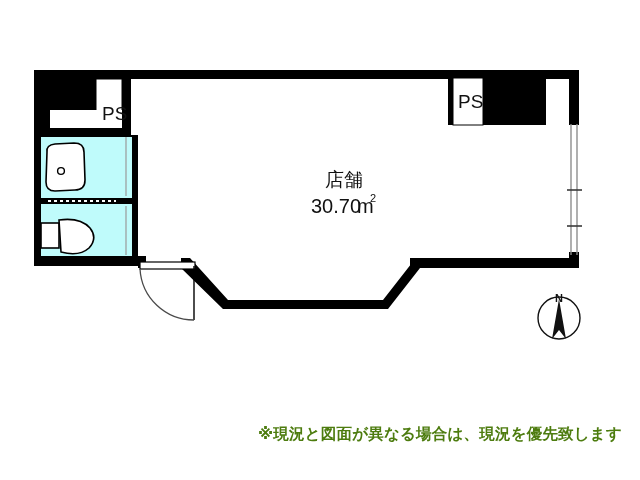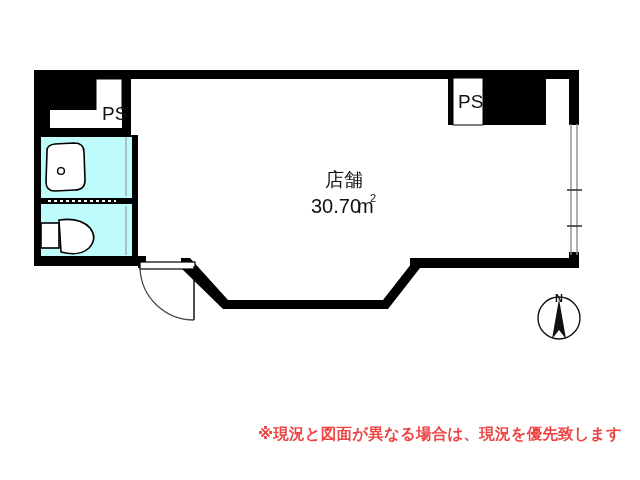--- a/index.html
+++ b/index.html
@@ -28,21 +28,21 @@
   }
   .disclaimer {
     position: absolute;
     left: 0;
     top: 424px;
     width: 622px;
     text-align: right;
     font-family: "DejaVu Sans", "Liberation Sans", sans-serif;
     font-size: 15.5px;
     font-weight: 700;
-    color: #ef4444;
+    color: #4d7c0f;
     letter-spacing: 0.2px;
     white-space: nowrap;
   }
   .ps-label {
     font-family: "Liberation Sans", sans-serif;
     font-size: 19px;
     font-weight: 400;
     fill: #111111;
   }
   .room-name {

